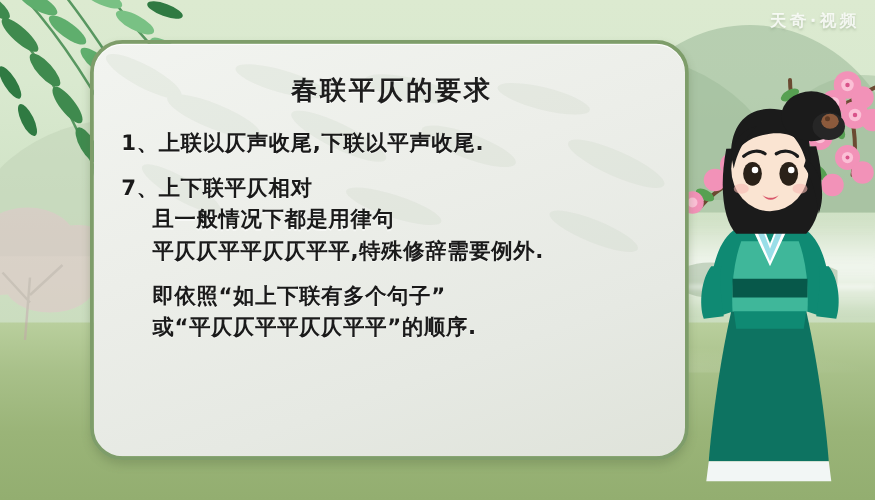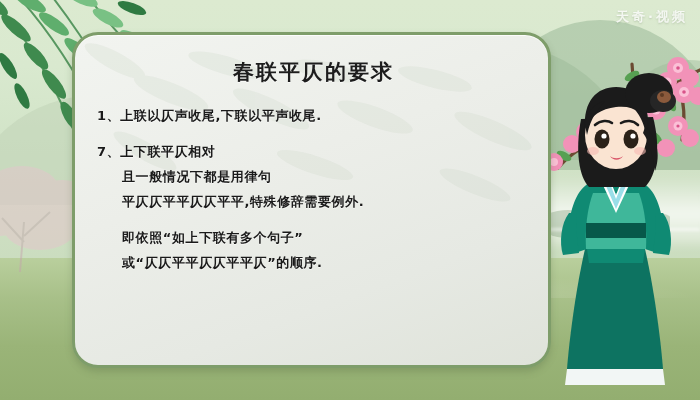--- a/index.html
+++ b/index.html
@@ -75,21 +75,21 @@
     color:#1d1d1d;
     letter-spacing:2px;
     margin-top:9px;
     margin-bottom:2px;
     text-shadow:0 1px 0 rgba(255,255,255,.7);
   }
 
   .items { margin-top:17px; }
   .item { margin-bottom:11px; }
   .line {
-    font-size:13px;
+    font-size:17px;
     font-weight:bold;
     color:#1a1a1a;
     line-height:25px;
     letter-spacing:.6px;
     white-space:nowrap;
     text-shadow:0 1px 0 rgba(255,255,255,.55);
   }
   .line.indent { padding-left:25px; }
 
   
@@ -328,20 +328,20 @@
         </div>
 
         <div class="item">
           <div class="line">7、上下联平仄相对</div>
           <div class="line indent">且一般情况下都是用律句</div>
           <div class="line indent">平仄仄平平仄仄平平,特殊修辞需要例外.</div>
         </div>
 
         <div class="item">
           <div class="line indent">即依照“如上下联有多个句子”</div>
-          <div class="line indent">或“仄仄平平仄仄平平仄”的顺序.</div>
+          <div class="line indent">或“平仄仄平平仄仄平平”的顺序.</div>
         </div>
 
       </div>
     </div>
   </div>
 
 </div>
 
 </body></html>

